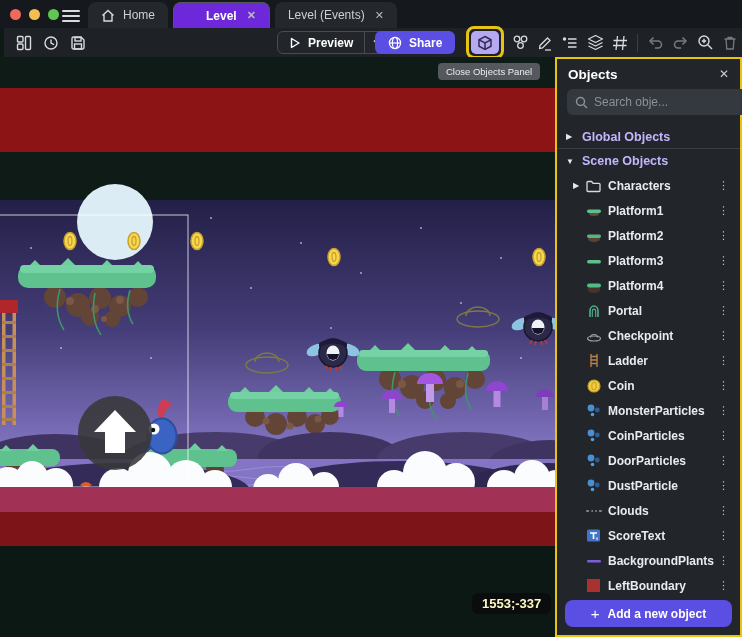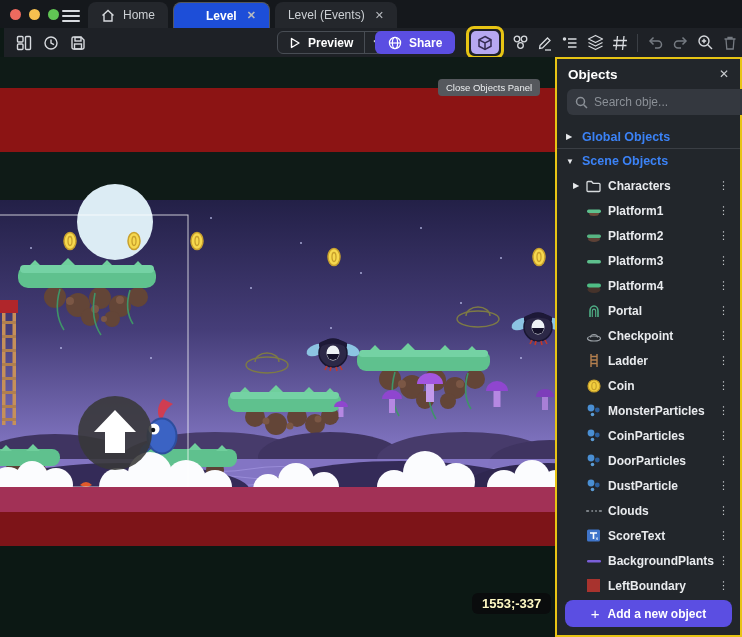--- a/index.html
+++ b/index.html
@@ -19,21 +19,21 @@
   .traffic .dot { width:11px; height:11px; border-radius:50%; }
   .dot.red{background:#ee6a5f;} .dot.yellow{background:#f5bf4f;} .dot.green{background:#61c554;}
   .burger { position:absolute; left:62px; top:7px; width:18px; height:14px; cursor:pointer; }
   .burger span{ display:block; height:2px; background:#d7dade; margin:3px 0; border-radius:1px;}
   .tabs { position:absolute; left:88px; bottom:0; display:flex; gap:5px; height:26px; }
   .tab {
     display:flex; align-items:center; gap:8px; padding:0 13px; height:26px;
     background:#24272c; color:#ccd0d4; border-radius:8px 8px 0 0; cursor:pointer; white-space:nowrap;
   }
   .tab.active {
-    background:#1d4ed8; border:1px solid #53575e; border-bottom:none; color:#ffffff; font-weight:bold;padding-left:32px;
+    background:#6d28d9; border:1px solid #53575e; border-bottom:none; color:#ffffff; font-weight:bold;padding-left:32px;
   }
   .tab .home-ic { width:14px; height:13px; }
   .tab .tclose { font-size:11px; color:#b7babf; padding-left:2px; cursor:pointer; }
 
   
   .toolbar {
     position:absolute; left:4px; top:28px; width:742px; height:29px;
     background:#1e2126; display:flex; align-items:center;
   }
   .tool-ic { width:24px; height:24px; display:flex; align-items:center; justify-content:center; cursor:pointer; }
@@ -60,21 +60,21 @@
   .tb-div { width:1px; height:18px; background:#3b3f45; margin:0 4px; }
 
   
   .scene { position:absolute; left:0; top:57px; width:557px; height:580px; background:#0f1b17; }
   .scene svg { display:block; }
   .coord-badge {
     position:absolute; left:472px; top:536px; background:rgba(10,10,12,.88);
     border-radius:6px; padding:3px 10px; font-weight:bold; font-size:13px; color:#fef9c3;
   }
   .tooltip {
-    position:absolute; left:438px; top:22px; background:#55585d; border-radius:4px;
+    position:absolute; left:438px; top:6px; background:#55585d; border-radius:4px;
     padding:3px 8px; font-size:9.5px; color:#eceef0; white-space:nowrap;
   }
 
   
   .panel {
     position:absolute; left:555px; top:57px; width:187px; height:580px;
     border:2px solid #e7c414; background:#22262b; display:flex; flex-direction:column;
   }
   .panel-header { height:30px; display:flex; align-items:center; padding:12px 11px; }
   .panel-title { font-size:13.5px; font-weight:bold; color:#fff; flex:1; }
@@ -83,21 +83,21 @@
   .search-box {
     flex:1; height:26px; background:#34383f; border-radius:6px; display:flex; align-items:center; padding:0 8px; gap:6px;
   }
   .search-box input {
     flex:1; min-width:0; background:transparent; border:none; outline:none; color:#cfd2d6; font-size:12px;
     font-family:"Liberation Sans",sans-serif;
   }
   .search-box input::placeholder { color:#8b9097; }
   .group-row { height:24px; display:flex; align-items:center; padding:0 9px; gap:7px; cursor:pointer; }
   .group-row .tri { font-size:8px; color:#e8eaed; width:9px; }
-  .group-row .glabel { font-weight:bold; font-size:12.5px; color:#3b82f6; }
+  .group-row .glabel { font-weight:bold; font-size:12.5px; color:#c4b5fd; }
   .group-sep { border-bottom:1px solid #3a3e44; }
   #object-list { flex:1; overflow:hidden; }
   .obj-row { height:25px; display:flex; align-items:center; padding:0 8px 0 16px; cursor:pointer; }
   .obj-row .tri { width:12px; font-size:8px; color:#e8eaed; }
   .obj-row .row-icon { width:17px; height:17px; display:flex; align-items:center; justify-content:center; }
   .obj-row .row-label { flex:1; margin-left:6px; font-weight:600; font-size:12px; color:#e9ebee; white-space:nowrap; overflow:hidden; }
   .obj-row .kebab { color:#c3c6cb; font-size:11px; padding:0 3px; cursor:pointer; }
   .add-row { padding:6px 8px 8px 8px; }
   .add-btn {
     height:27px; width:100%; background:#5b4ee2; border:none; border-radius:8px; color:#fff;

